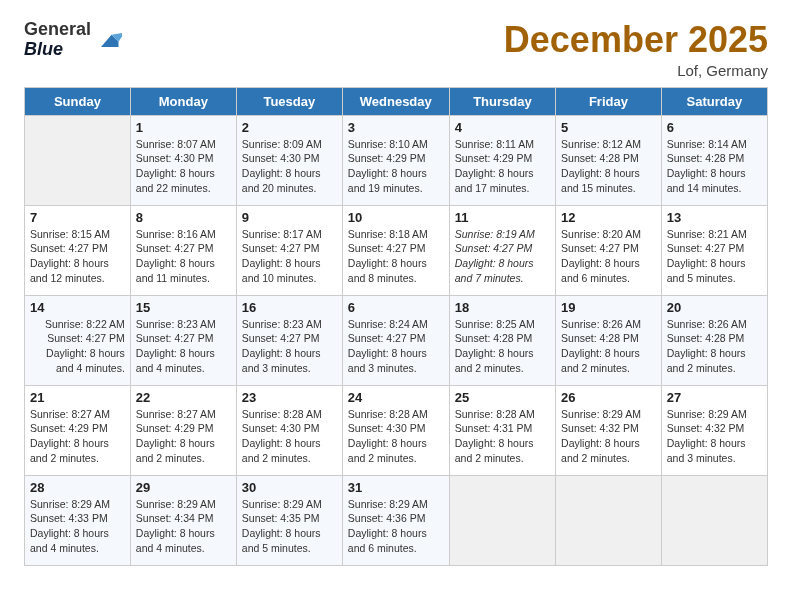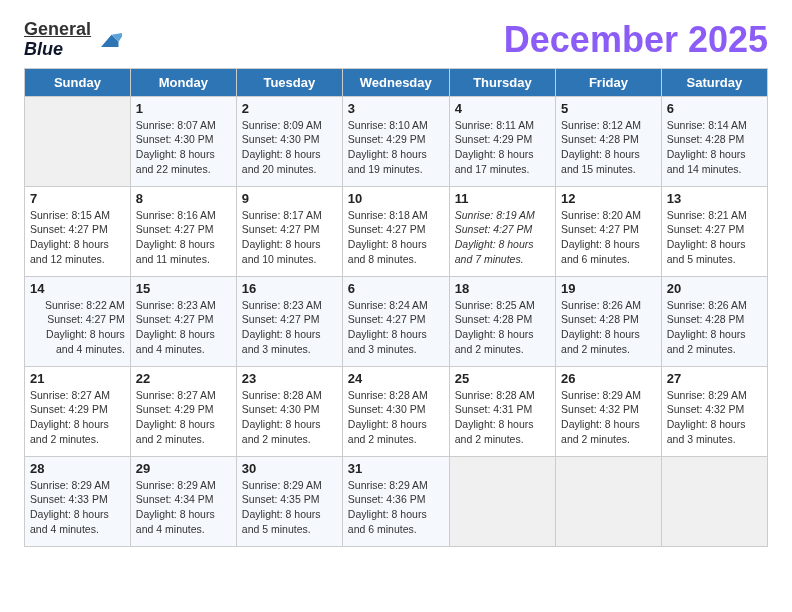--- a/index.html
+++ b/index.html
@@ -19,34 +19,34 @@
     .logo {
       display: flex;
       align-items: center;
       gap: 0;
     }
     .logo-text {
       font-size: 18px;
       font-weight: bold;
       line-height: 1.1;
     }
-    .logo-text .general { color: #333; text-decoration: underline; }
+    .logo-text .general { color: #333; }
     .logo-text .blue { color: #0f172a; font-style: italic; }
     .logo-icon {
       width: 28px;
       height: 28px;
       margin-left: 3px;
     }
     .title-block {
       text-align: right;
     }
     .month-title {
       font-size: 36px;
       font-weight: bold;
-      color: #8b5cf6;
+      color: #a16207;
       line-height: 1.1;
     }
     .location {
       font-size: 15px;
       color: #444;
       margin-top: 2px;
     }
     table {
       width: 100%;
       border-collapse: collapse;
@@ -104,20 +104,21 @@
         </div>
         <svg class="logo-icon" viewBox="0 0 32 32">
           <polygon points="8,24 20,10 28,18 28,24" fill="#2e75b6"></polygon>
           <polygon points="20,10 28,18 32,12 32,8" fill="#5ba3d9"></polygon>
         </svg>
       </div>
     </div>
   </div>
   <div class="title-block">
     <div class="month-title">December 2025</div>
+    <div class="location">Lof, Germany</div>
   </div>
 </div>
 
 <table>
   <thead>
     <tr>
     <th>Sunday</th>
         <th>Monday</th>
         <th>Tuesday</th>
         <th>Wednesday</th>

